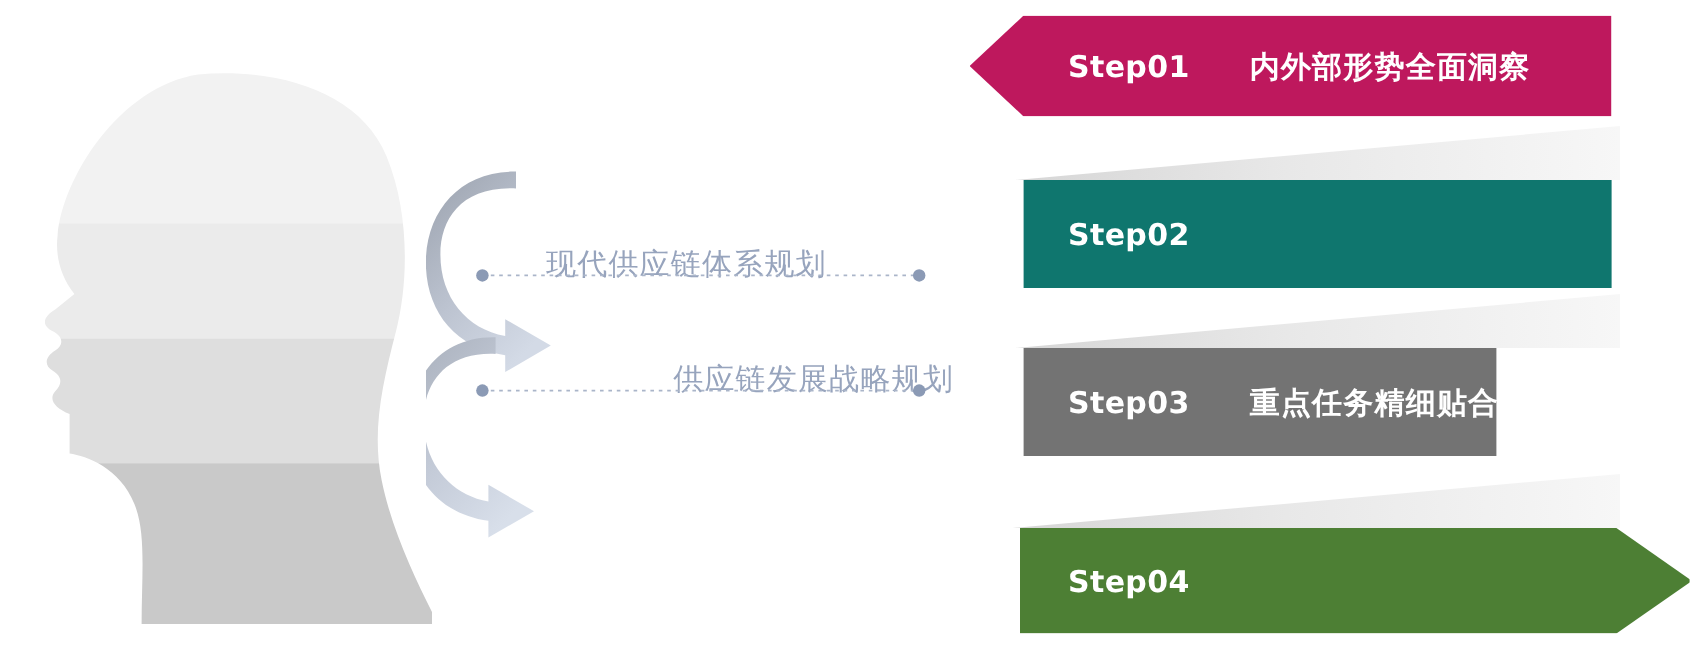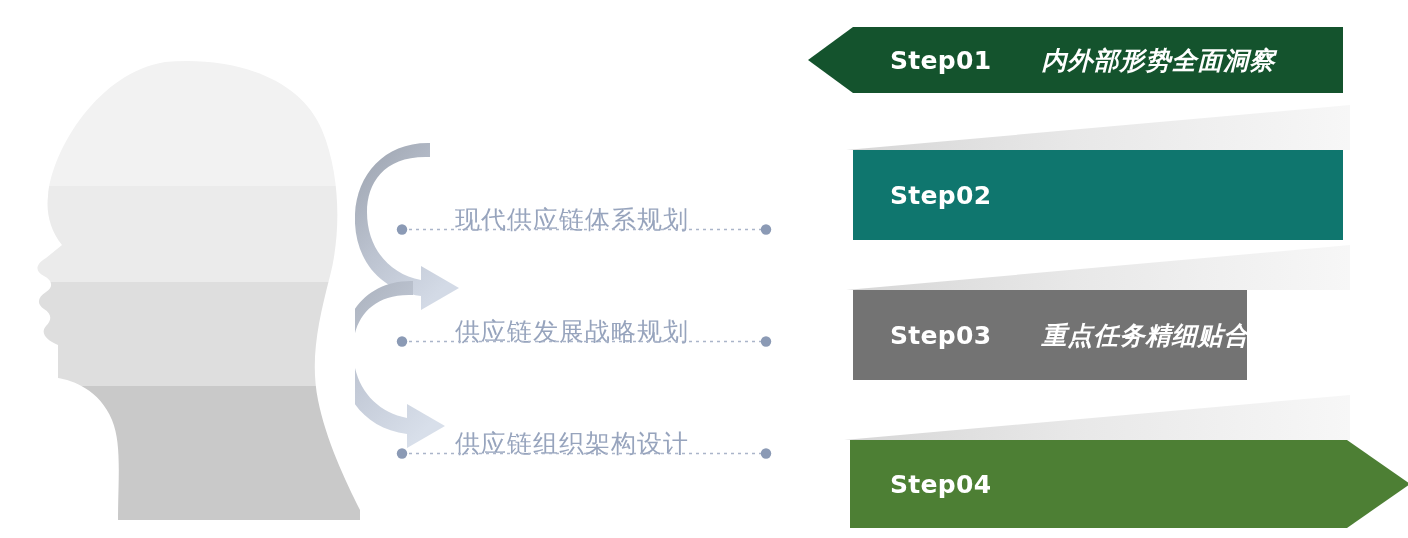--- a/index.html
+++ b/index.html
@@ -30,21 +30,21 @@
     width: 130px; height: 310px;
   }
 
   
   .label-row {
     position: absolute;
     left: 455px;
     width: 340px;
   }
   .label-row-0 { top: 160px; }
-  .label-row-1 { top: 272px; }
+  .label-row-1 { top: 256px; text-align: right; }
   .label-row-2 { top: 384px; }
 
   .label-text {
     font-size: 25px;
     color: #97a4bd;
     letter-spacing: 1px;
     white-space: nowrap;
     line-height: 34px;
     font-family: "DejaVu Sans", "Liberation Sans", sans-serif;
     margin-top: 43px;
@@ -77,28 +77,27 @@
     white-space: nowrap;
     font-family: "DejaVu Sans", "Liberation Sans", sans-serif;
   }
   .step-title {
     font-size: 25px;
     font-weight: bold;
     letter-spacing: 1px;
     white-space: nowrap;
     margin-left: 50px;
     font-family: "DejaVu Sans", "Liberation Sans", sans-serif;
-    font-style: italic;
   }
 
   
   #step-banner-1 {
-    left: 18px; top: 27px;
-    width: 535px; height: 66px;
-    background: #14532d;
+    left: 18px; top: 13px;
+    width: 535px; height: 84px;
+    background: #be185d;
     clip-path: polygon(45px 0, 100% 0, 100% 100%, 45px 100%, 0 50%);
     padding-left: 82px;
   }
   
   #step-banner-2 {
     left: 63px; top: 150px;
     width: 490px; height: 90px;
     background: #0f766e;
     padding-left: 37px;
   }
@@ -199,28 +198,20 @@
 
   <div class="label-row label-row-1">
     <div class="label-text">供应链发展战略规划</div>
     <svg class="dot-line" viewBox="0 0 376 11">
       <line x1="6" y1="5.5" x2="370" y2="5.5" stroke="#aab5c9" stroke-width="1.4" stroke-dasharray="3 4"></line>
       <circle cx="6" cy="5.5" r="5.2" fill="#8b9ab5"></circle>
       <circle cx="370" cy="5.5" r="5.2" fill="#8b9ab5"></circle>
     </svg>
   </div>
 
-  <div class="label-row label-row-2">
-    <div class="label-text">供应链组织架构设计</div>
-    <svg class="dot-line" viewBox="0 0 376 11">
-      <line x1="6" y1="5.5" x2="370" y2="5.5" stroke="#aab5c9" stroke-width="1.4" stroke-dasharray="3 4"></line>
-      <circle cx="6" cy="5.5" r="5.2" fill="#8b9ab5"></circle>
-      <circle cx="370" cy="5.5" r="5.2" fill="#8b9ab5"></circle>
-    </svg>
-  </div>
 
   <div id="steps">
 
     <svg class="connector" width="618" height="538" viewBox="0 0 618 538">
       <defs>
         <linearGradient id="conGrad" x1="0" y1="0" x2="1" y2="0">
           <stop offset="0%" stop-color="#d6d6d6"></stop>
           <stop offset="45%" stop-color="#e8e8e8"></stop>
           <stop offset="100%" stop-color="#f7f7f7"></stop>
         </linearGradient>

